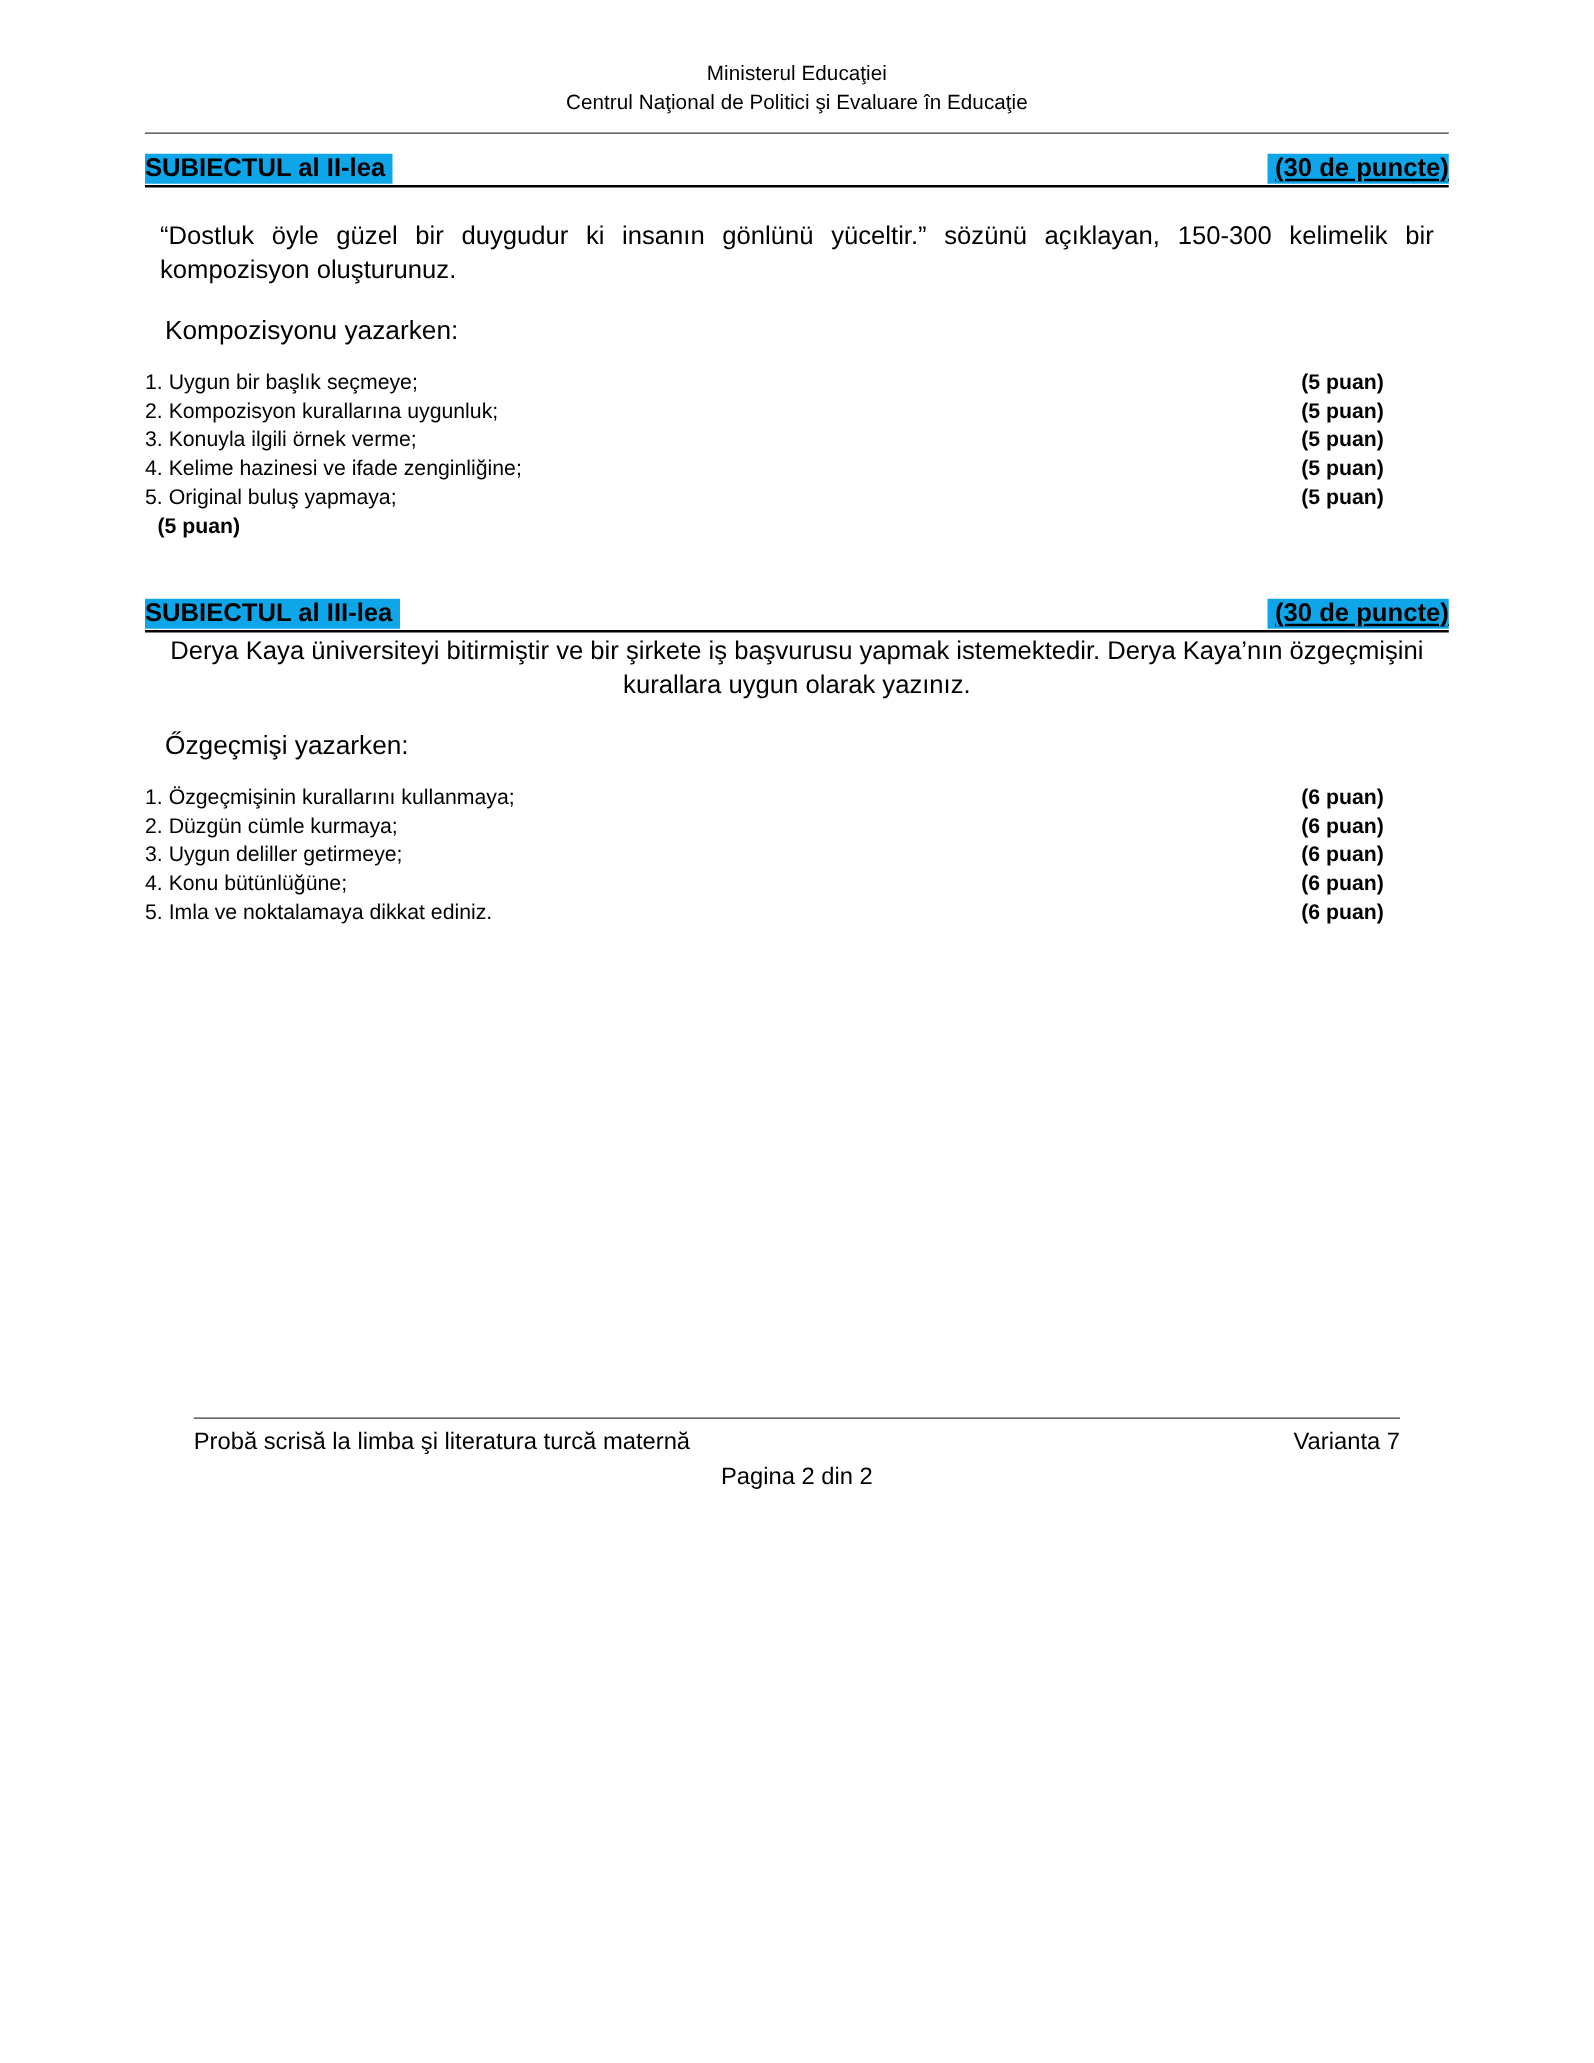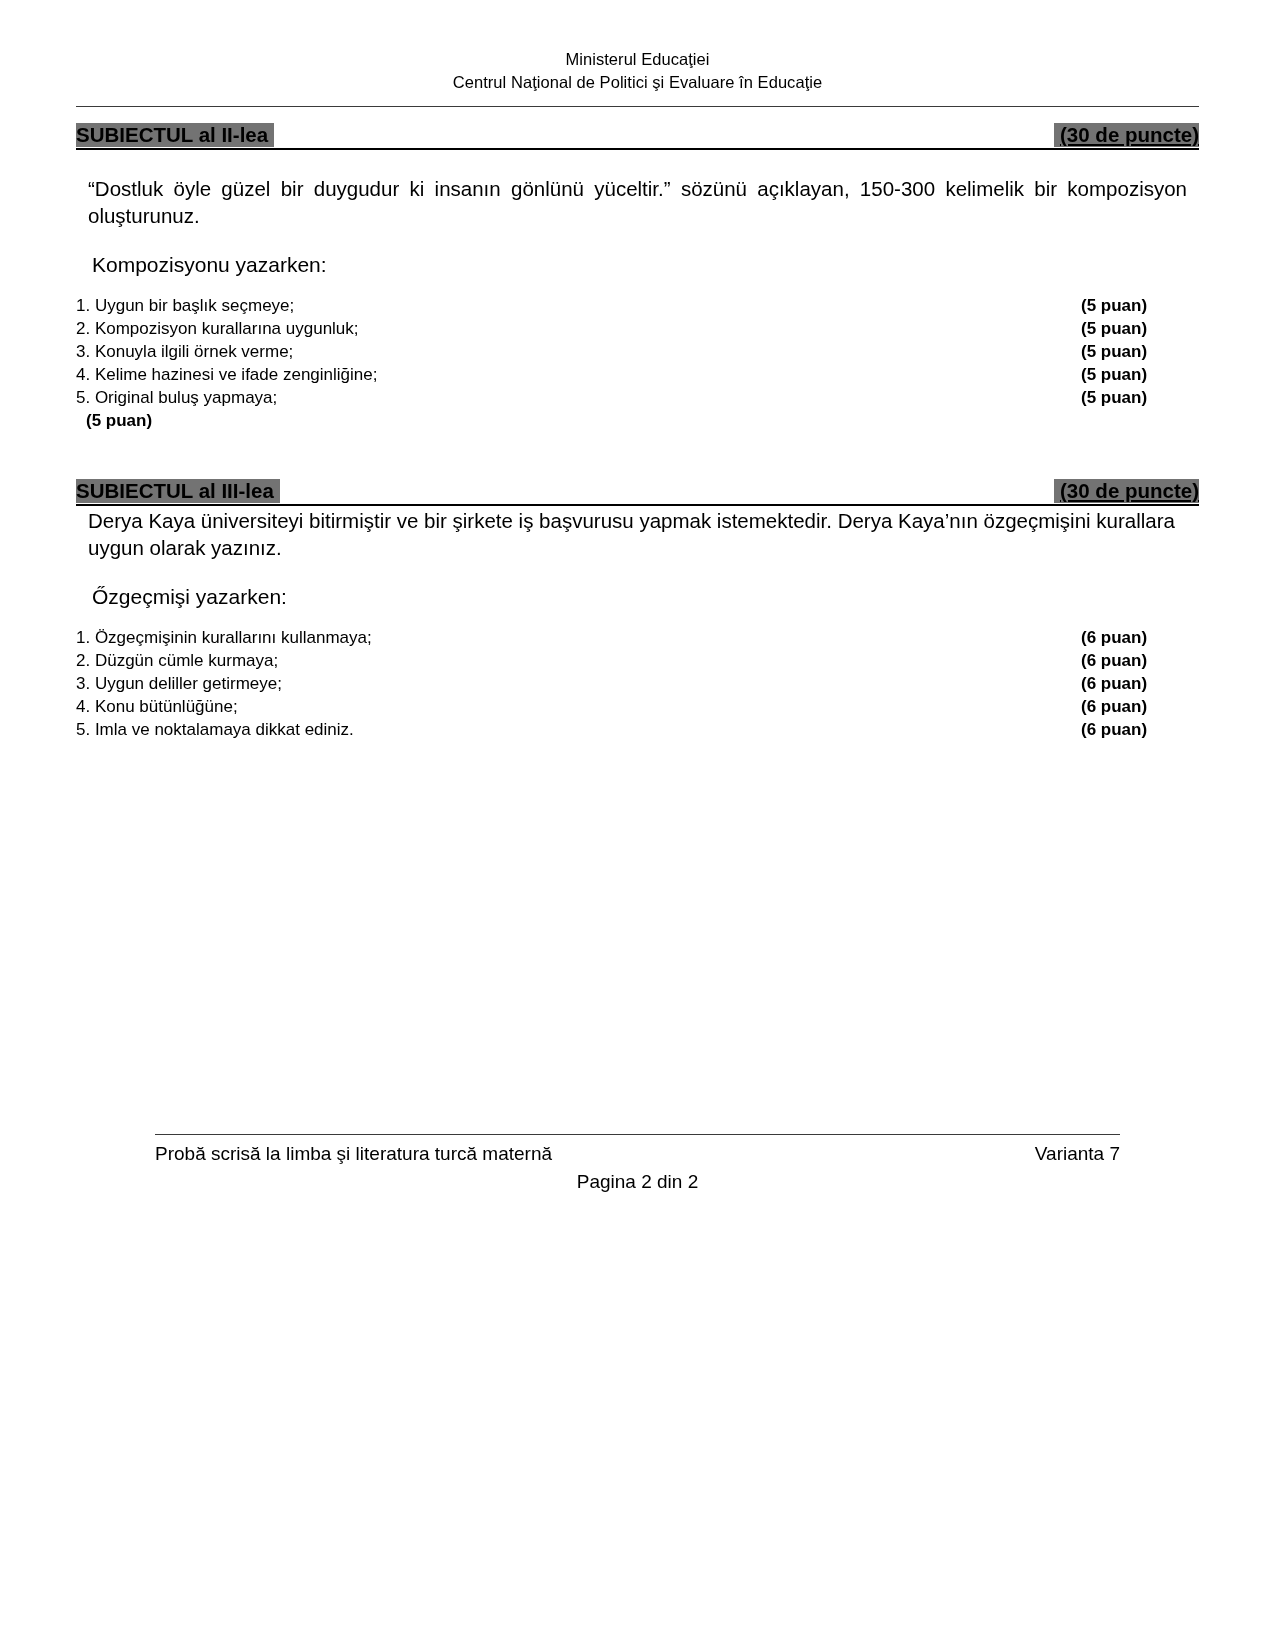--- a/index.html
+++ b/index.html
@@ -15,21 +15,21 @@
     color: #000000;
     -webkit-font-smoothing: antialiased;
   }
 
   .page {
     position: absolute;
     left: 0; top: 0;
     width: 1275px;
     height: 1266px;
     box-sizing: border-box;
-    padding: 0 76px;
+    padding: 0 116px;
   }
 
   
   .doc-header {
     padding-top: 48px;
     text-align: center;
     font-size: 16.5px;
     line-height: 1.38;
     letter-spacing: 0.05px;
   }
@@ -56,33 +56,33 @@
     position: relative;
   }
   .section-head::after {
     content: "";
     position: absolute;
     left: 0; right: 0;
     bottom: -3px;
     border-bottom: 2px solid #000;
   }
   .section-head .sh-title,
-  .section-head .sh-points { position: relative; z-index: 1; background: #737373; }
+  .section-head .sh-points { position: relative; z-index: 1; background: #0ea5e9; }
   .section-head .sh-title { padding-right: 6px; }
   .section-head .sh-points { padding-left: 6px; text-decoration: underline; }
 
   
   .para {
     font-size: 20.5px;
     line-height: 1.33;
     text-align: justify;
     margin: 12px;
   }
   .para.first { margin-top: 28px; }
-  .para.tight { margin-top: 4px; text-align: left; }
+  .para.tight { margin-top: 4px; text-align: center; }
 
   .lead {
     font-size: 21px;
     line-height: 1.33;
     margin: 16px;
     margin-top: 22px;
   }
 
   ul.crit-list {
     list-style: none;

